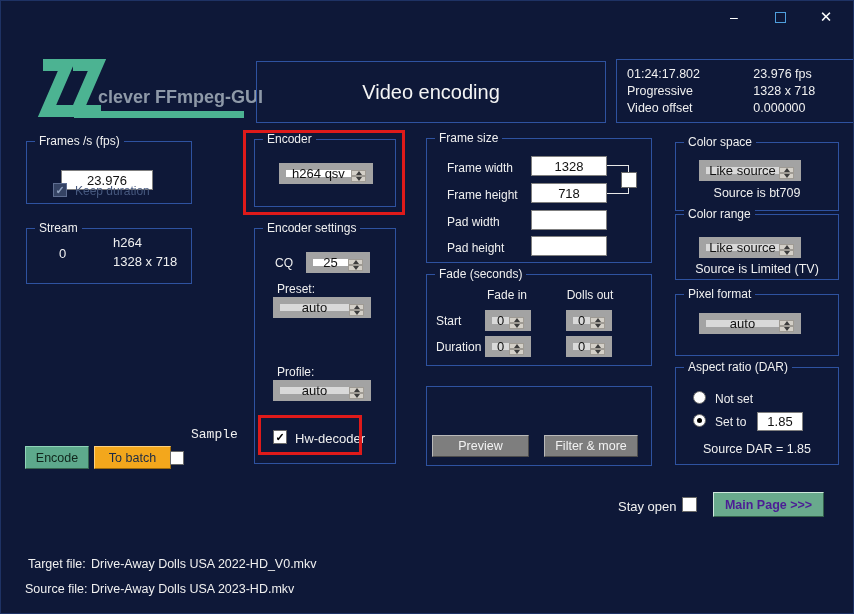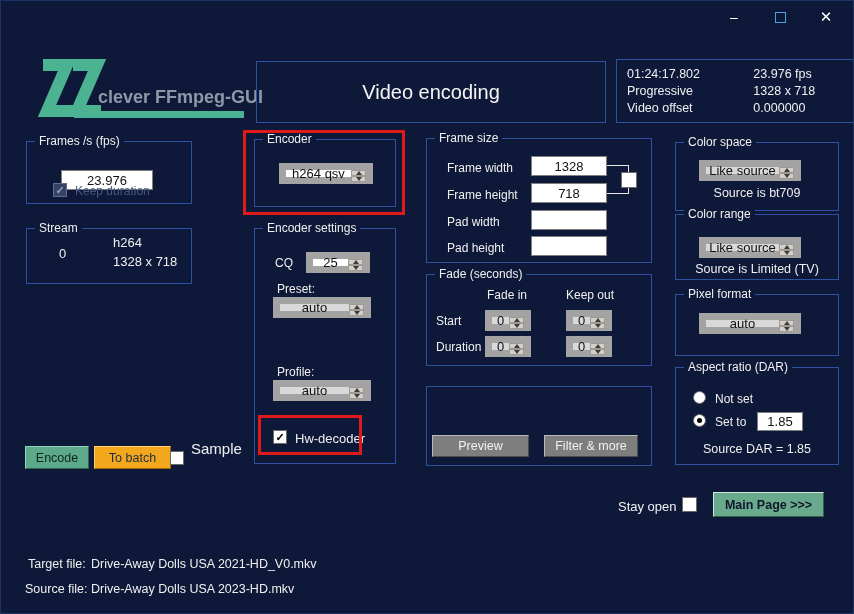--- a/index.html
+++ b/index.html
@@ -46,21 +46,21 @@
   .cb.disabled { background:#354364; border-color:#5e6d91; color:#8fa0bd; }
   .radio { position:absolute; width:13px; height:13px; border-radius:50%; background:#ffffff; border:1px solid #6a6a6a; display:flex; align-items:center; justify-content:center; }
   .radio .dot { width:5px; height:5px; border-radius:50%; background:#000; }
   .annotation { position:absolute; border:3px solid #de1a1a; pointer-events:none; }
   .link-bracket { position:absolute; left:606px; top:164px; width:22px; height:29px; border-top:1px solid #e8e8e8; border-right:1px solid #e8e8e8; border-bottom:1px solid #e8e8e8; }
   
   .btn { position:absolute; display:flex; align-items:center; justify-content:center; font-size:12.5px; }
   .btn-gray { background:#7e7e7e; color:#f2f2f2; border:1px solid #b9b9b9; border-bottom-color:#4c4c4c; border-right-color:#4c4c4c; }
   .btn-green { background:#5da98c; color:#10261c; border:1px solid #8fd4b8; border-bottom-color:#35654f; border-right-color:#35654f; }
   .btn-orange { background:#f3a71c; color:#1c2b46; border:1px solid #ffd07a; border-bottom-color:#9c6a0c; border-right-color:#9c6a0c; }
-  .btn-page { background:#69aa8d; color:#0f172a; border:1px solid #cfe9dd; border-bottom-color:#33604b; border-right-color:#33604b; font-weight:bold; }
+  .btn-page { background:#69aa8d; color:#4c1d95; border:1px solid #cfe9dd; border-bottom-color:#33604b; border-right-color:#33604b; font-weight:bold; }
 </style>
 </head>
 <body>
 
 <div class="window">
 
   <div class="wctrl min">
       <span>–</span>
     </div>
   <div class="wctrl max">
@@ -176,21 +176,21 @@
   <div class="tb" style="left:530px; top:209px; width:76px; height:20px;"></div>
   <span class="lbl" style="left:446px; top:240px;">Pad height</span>
   <div class="tb" style="left:530px; top:235px; width:76px; height:20px;"></div>
   <div class="link-bracket"></div>
   <div class="cb" style="left:620px; top:171px; width:16px; height:16px;"></div>
 
   <div class="group" style="left:425px; top:273px; width:226px; height:92px;">
     <span class="legend">Fade (seconds)</span>
   </div>
   <span class="lbl" style="left:477px; top:287px; width:58px; text-align:center;">Fade in</span>
-  <span class="lbl" style="left:558px; top:287px; width:62px; text-align:center;">Keep out</span>
+  <span class="lbl" style="left:558px; top:287px; width:62px; text-align:center;">Dolls out</span>
   <span class="lbl" style="left:435px; top:313px;">Start</span>
   <div class="spin" style="left:484px; top:309px; width:46px; height:21px;">
     <span class="val">0</span>
     <span class="arrows">
         <span class="ar">
           <span class="tri-up"></span>
         </span>
         <span class="ar">
           <span class="tri-dn"></span>
         </span>
@@ -290,24 +290,24 @@
   <div class="radio" style="left:692px; top:413px;">
       <span class="dot"></span>
     </div>
   <span class="lbl" style="left:714px; top:414px;">Set to</span>
   <div class="tb" style="left:756px; top:411px; width:46px; height:19px;">1.85</div>
   <span class="cap" style="left:674px; top:441px; width:164px; text-align:center;">Source DAR = 1.85</span>
 
   <div class="btn btn-green" style="left:24px; top:445px; width:64px; height:23px;">Encode</div>
   <div class="btn btn-orange" style="left:93px; top:445px; width:77px; height:23px;">To batch</div>
   <div class="cb" style="left:169px; top:450px;"></div>
-  <span class="lbl" style="left:190px; top:439px; font-size:15px;">Sample</span>
+  <span class="lbl" style="left:190px; top:426px; font-size:13px;font-family:Liberation Mono, monospace;">Sample</span>
 
   <span class="lbl" style="left:617px; top:498px; font-size:13px;">Stay open</span>
   <div class="cb" style="left:681px; top:496px; width:15px; height:15px;"></div>
   <div class="btn btn-page" style="left:712px; top:491px; width:111px; height:25px;">Main Page &gt;&gt;&gt;</div>
 
   <span class="cap" style="left:27px; top:556px;">Target file:</span>
-  <span class="cap" style="left:90px; top:556px;">Drive-Away Dolls USA 2021-HD_V0.mkv</span>
+  <span class="cap" style="left:90px; top:556px;">Drive-Away Dolls USA 2022-HD_V0.mkv</span>
   <span class="cap" style="left:24px; top:581px;">Source file:</span>
   <span class="cap" style="left:90px; top:581px;">Drive-Away Dolls USA 2023-HD.mkv</span>
 
 </div>
 
 </body></html>

